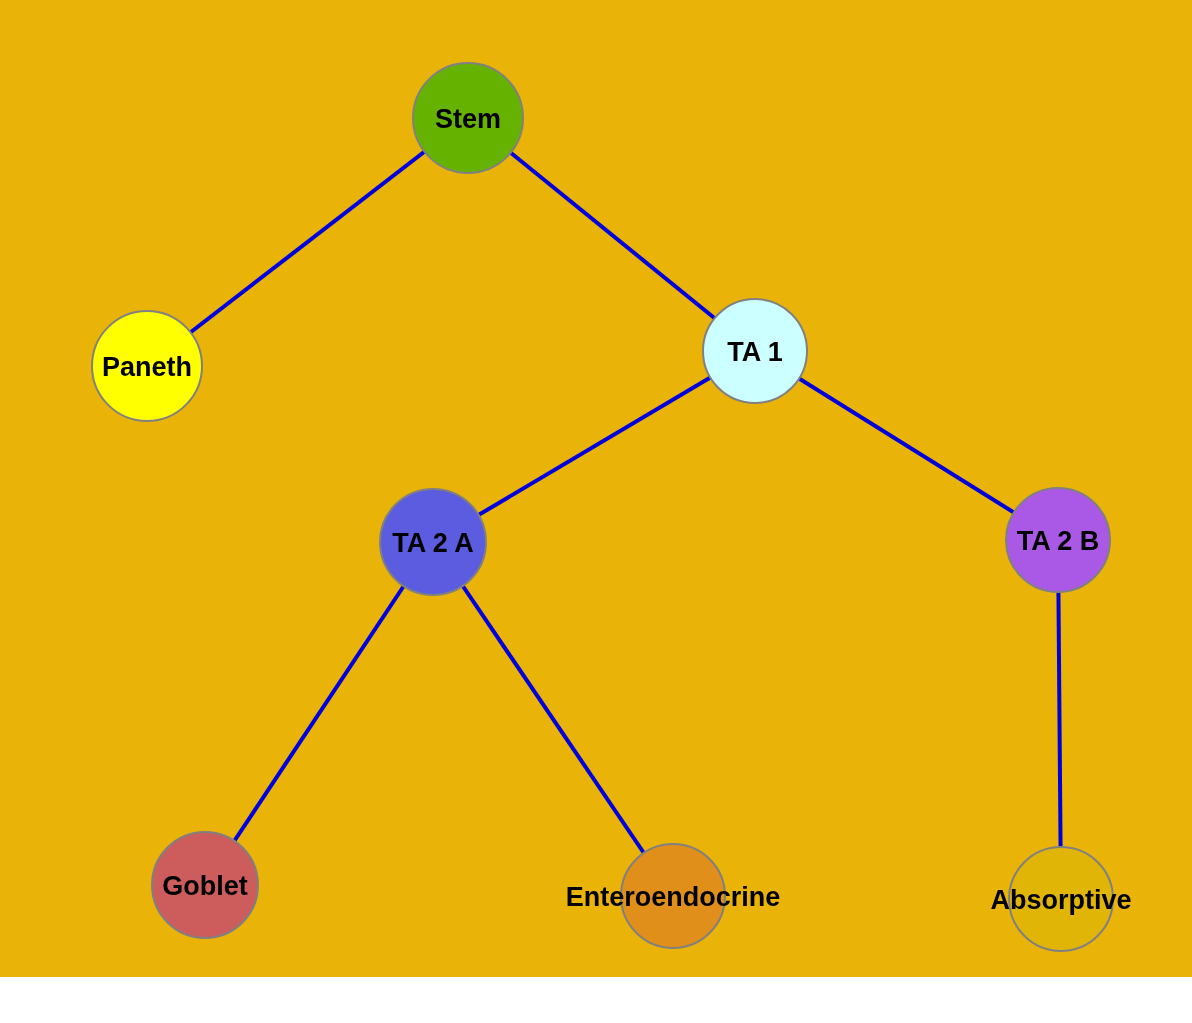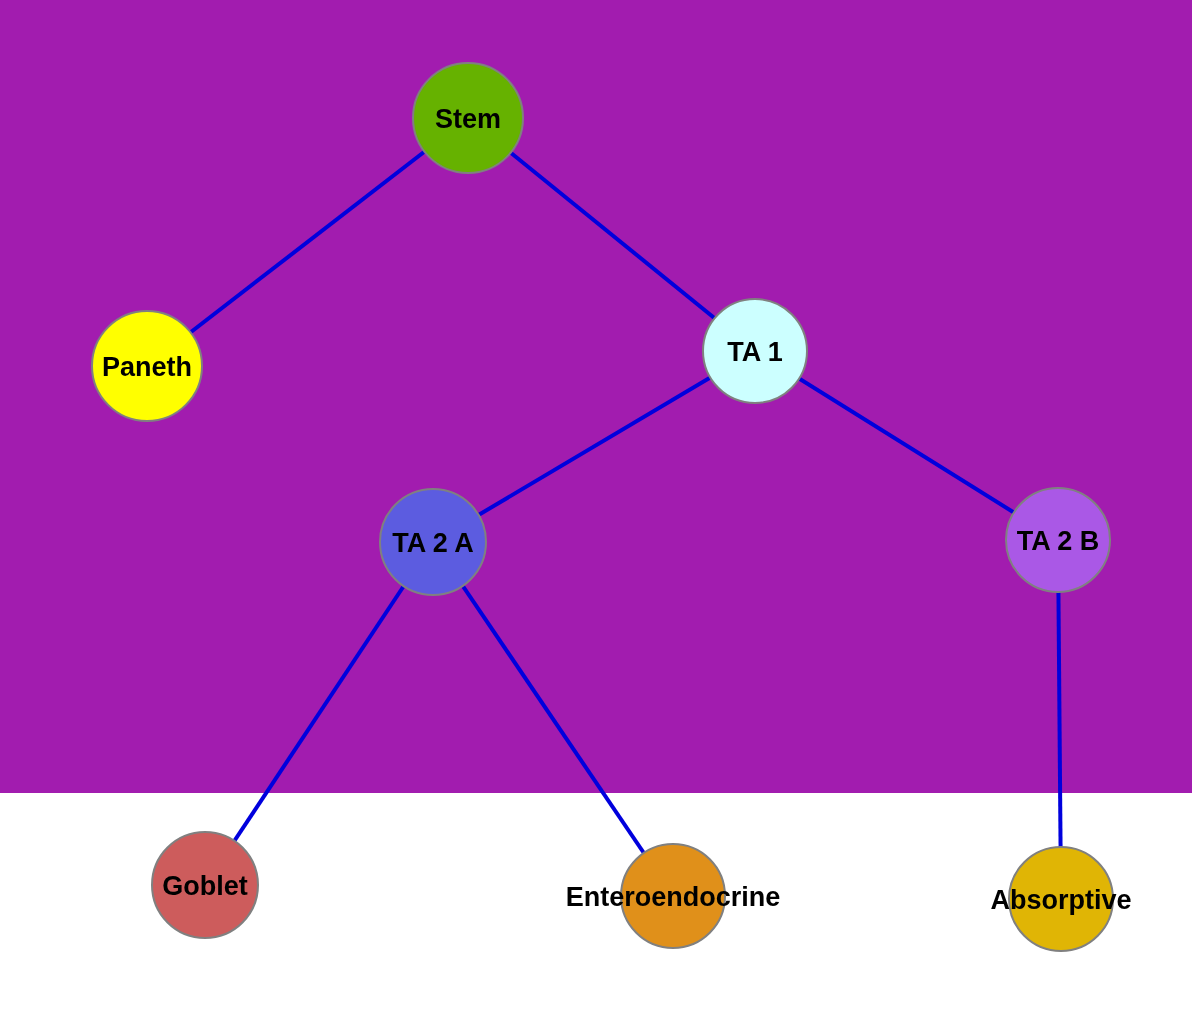--- a/index.html
+++ b/index.html
@@ -7,22 +7,22 @@
     padding: 0;
     width: 1192px;
     height: 1023px;
     overflow: hidden;
     background: #ffffff;
     font-family: "Liberation Sans", sans-serif;
   }
   .canvas {
     position: relative;
     width: 1192px;
-    height: 793px;
-    background: #a21caf;
+    height: 977px;
+    background: #eab308;
   }
   .bottom-strip {
     position: absolute;
     left: 0;
     top: 1013px;
     width: 1192px;
     height: 10px;
     background: #ffffff;
   }
   svg.graph {

